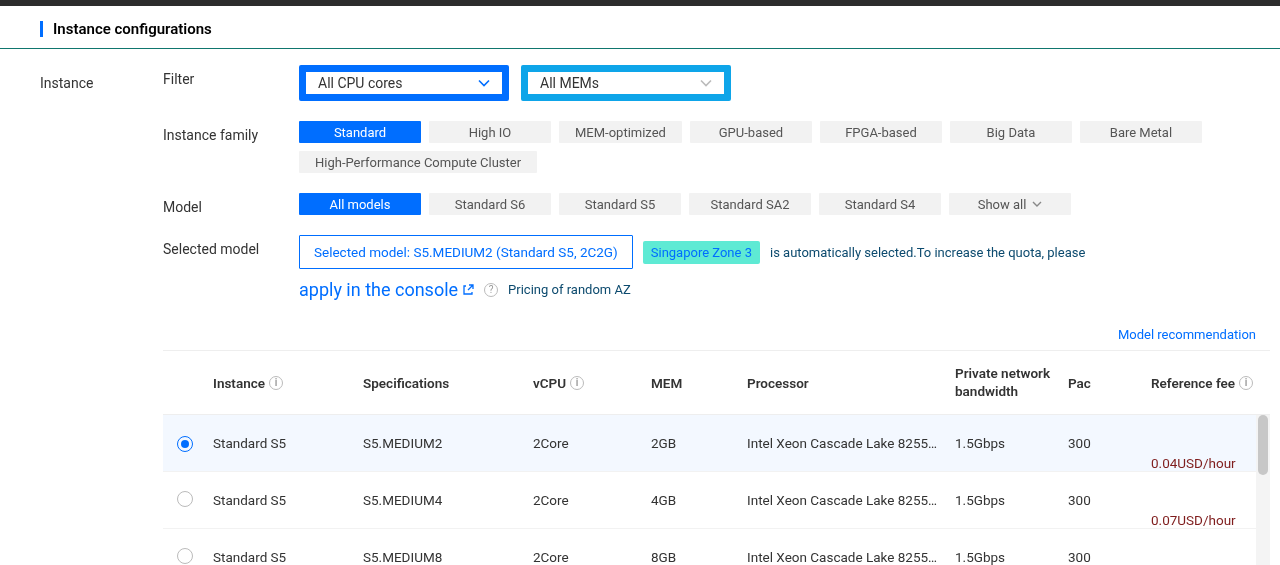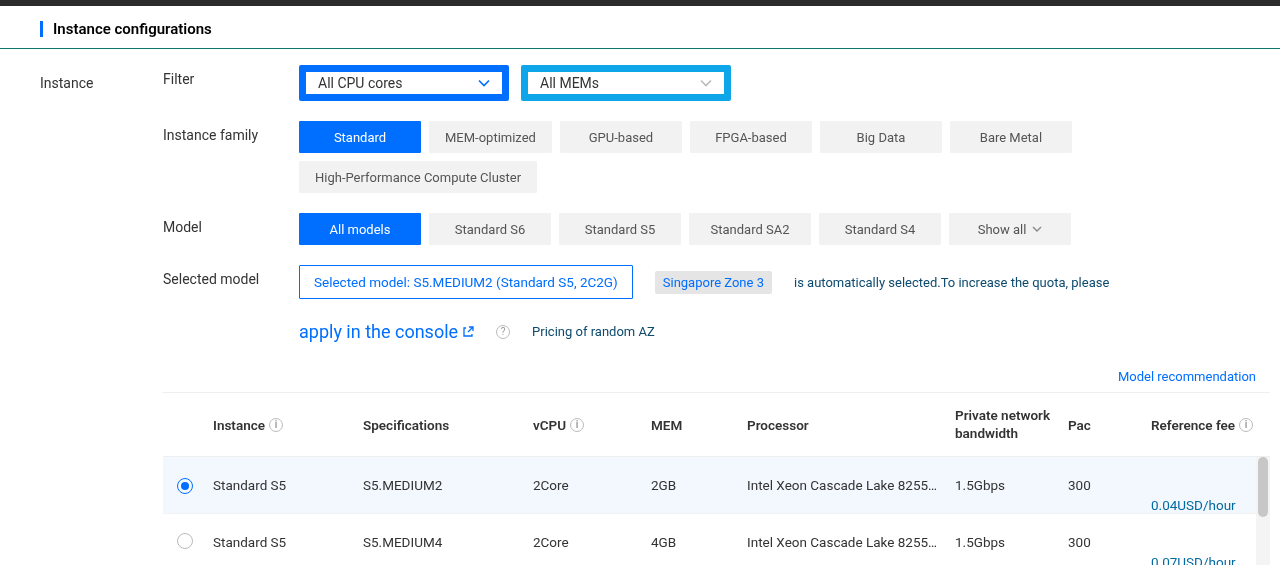--- a/index.html
+++ b/index.html
@@ -65,21 +65,21 @@
       display: inline-flex;
       align-items: center;
     }
     .select.primary .chev svg path { stroke: #006eff; }
     .chips {
       display: flex;
       flex-wrap: wrap;
       gap: 8px;
     }
     .chip {
-      height: 32px;
+      height: 22px;
       min-width: 122px;
       padding: 0 16px;
       background: #f2f2f2;
       color: #555;
       font-size: 13px;
       display: inline-flex;
       align-items: center;
       justify-content: center;
       cursor: pointer;
       border-radius: 1px;
@@ -87,32 +87,32 @@
     .chip.active { background: #006eff; color: #fff; }
     .showall {
       display: inline-flex;
       align-items: center;
       gap: 6px;
     }
     .selected-model-row {
       display: flex;
       align-items: center;
       flex-wrap: wrap;
-      gap: 22px;
+      gap: 10px;
     }
     .selected-chip {
       border: 1px solid #006eff;
       color: #006eff;
       padding: 8px 14px;
       border-radius: 1px;
       font-size: 13.5px;
       background: #fff;
     }
     .zone-badge {
-      background: #e5e5e5;
+      background: #5eead4;
       color: #006eff;
       padding: 4px 8px;
       font-size: 13px;
       border-radius: 2px;
     }
     .muted { color: #0c4a6e; font-size: 13px; }
     .link { color: #006eff; cursor: pointer; font-size: 18px; display: inline-flex; align-items: center; gap: 4px; }
     .help-icon {
       width: 14px; height: 14px;
       border: 1px solid #bbb;
@@ -153,21 +153,21 @@
     }
     .trow.selected { background: #f3f8ff; }
     .radio {
       width: 16px; height: 16px; border-radius: 50%;
       border: 1.5px solid #bbb; display: inline-flex;
       align-items: center; justify-content: center;
       cursor: pointer;
     }
     .radio.checked { border-color: #006eff; }
     .radio .dot { width: 8px; height: 8px; border-radius: 50%; background: #006eff; }
-    .fee { color: #0369a1; margin-top: 40px; }
+    .fee { color: #7f1d1d; margin-top: 40px; }
     .proc { white-space: nowrap; overflow: hidden; text-overflow: ellipsis; padding-right: 10px; }
     
     .scroll-area {
       position: absolute;
       right: 0; top: 64px; bottom: 0; width: 14px;
       background: #f4f4f4;
     }
     .scroll-thumb {
       position: absolute;
       right: 2px; top: 0;
@@ -210,20 +210,21 @@
               </svg>
           </span>
         </div>
       </div>
     </div>
 
     <div class="row">
       <div class="row-label">Instance family</div>
       <div class="row-content chips" id="family-chips">
           <div class="chip active">Standard</div>
+          <div class="chip">High IO</div>
           <div class="chip">MEM-optimized</div>
           <div class="chip">GPU-based</div>
           <div class="chip">FPGA-based</div>
           <div class="chip">Big Data</div>
           <div class="chip">Bare Metal</div>
           <div class="chip">High-Performance Compute Cluster</div>
         </div>
     </div>
 
     <div class="row">

